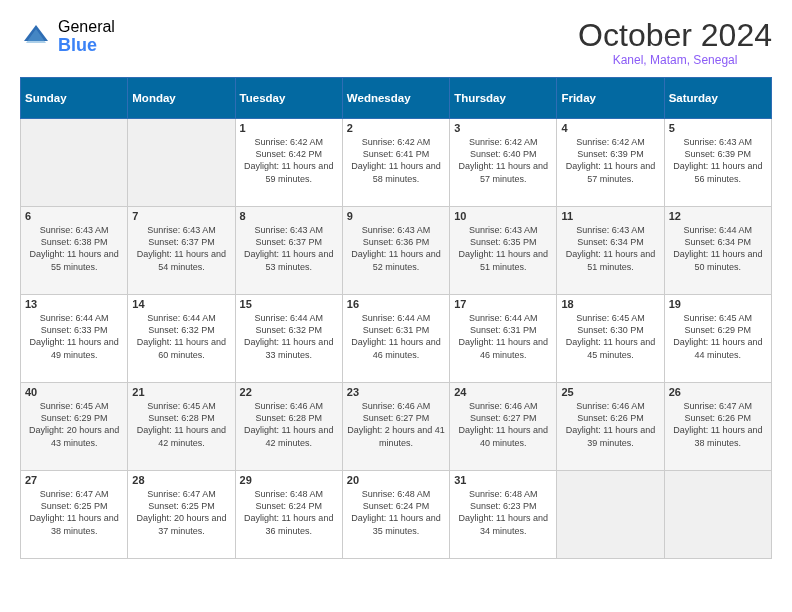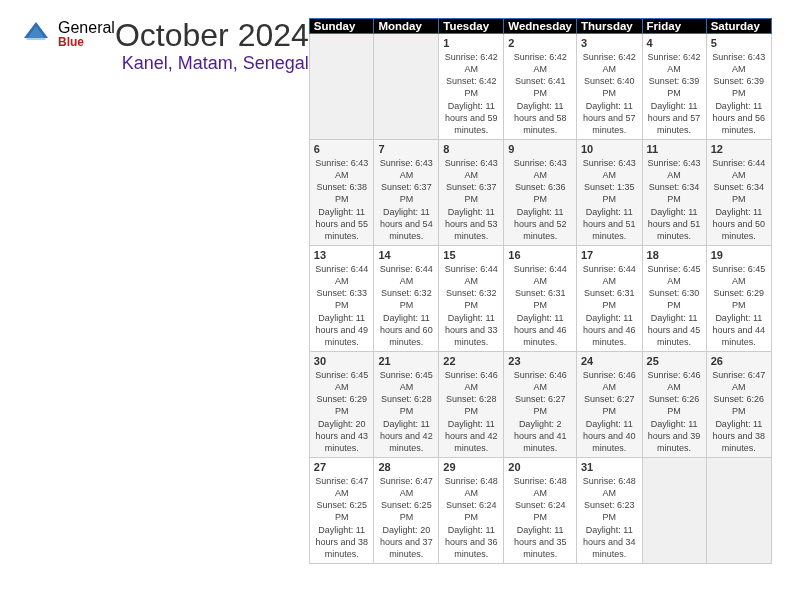--- a/index.html
+++ b/index.html
@@ -8,21 +8,21 @@
       background: #fff;
       width: 792px;
       height: 612px;
       overflow: hidden;
     }
     .page {
       width: 792px;
       height: 545px;
       padding: 18px 20px 10px 20px;
       display: flex;
-      flex-direction: row;
+      flex-direction: column;
     }
     .header {
       display: flex;
       justify-content: space-between;
       align-items: flex-start;
       margin-bottom: 10px;
     }
     .logo {
       display: flex;
       align-items: center;
@@ -40,34 +40,35 @@
     .title-block {
       text-align: right;
     }
     .month-title {
       font-size: 32px;
       font-weight: normal;
       color: #333;
       line-height: 1.1;
     }
     .subtitle {
-      font-size: 18px;
-      color: #4c1d95;
+      font-size: 12px;
+      color: #8b5cf6;
+      text-align: center;
     }
     table {
       width: 100%;
       border-collapse: collapse;
       flex: 1;
     }
     thead tr th {
-      background-color: #000000;
+      background-color: #0369a1;
       color: #fff;
       font-size: 11.5px;
       font-weight: bold;
-      padding: 1px 4px;
+      padding: 14px 4px;
       text-align: left;
       border: 1px solid #2e6db4;
     }
     tbody tr td {
       border: 1px solid #ccc;
       vertical-align: top;
       padding: 3px 4px;
       font-size: 9.5px;
       color: #333;
       width: calc(100% / 7);
@@ -100,21 +101,21 @@
 
 <div class="page">
   <div class="header">
     <div class="logo">
       <svg class="logo-icon" viewBox="0 0 32 32" xmlns="http://www.w3.org/2000/svg">
         <polygon points="16,4 28,20 4,20" fill="#2e6db4"></polygon>
         <polygon points="16,8 26,22 6,22" fill="#5a9fd4" opacity="0.5"></polygon>
       </svg>
       <div class="logo-text">
         <span>General</span>
-        <span style="color:#b91c1c;font-weight:bold;font-size:12px;">Blue</span>
+        <span style="color:#3b82f6;font-weight:bold;font-size:18px;">Blue</span>
       </div>
     </div>
     <div class="title-block">
       <div class="month-title">October 2024</div>
       <div class="subtitle">Kanel, Matam, Senegal</div>
     </div>
   </div>
 
   <table>
     <thead>
@@ -165,21 +166,21 @@
           <td>
             <span class="day-number">8</span>
             <div class="day-info"><span>Sunrise: 6:43 AM</span><br><span>Sunset: 6:37 PM</span><br><span>Daylight: 11 hours and 53 minutes.</span></div>
           </td>
           <td>
             <span class="day-number">9</span>
             <div class="day-info"><span>Sunrise: 6:43 AM</span><br><span>Sunset: 6:36 PM</span><br><span>Daylight: 11 hours and 52 minutes.</span></div>
           </td>
           <td>
             <span class="day-number">10</span>
-            <div class="day-info"><span>Sunrise: 6:43 AM</span><br><span>Sunset: 1:35 PM</span><br><span>Daylight: 11 hours and 51 minutes.</span></div>
+            <div class="day-info"><span>Sunrise: 6:43 AM</span><br><span>Sunset: 6:35 PM</span><br><span>Daylight: 11 hours and 51 minutes.</span></div>
           </td>
           <td>
             <span class="day-number">11</span>
             <div class="day-info"><span>Sunrise: 6:43 AM</span><br><span>Sunset: 6:34 PM</span><br><span>Daylight: 11 hours and 51 minutes.</span></div>
           </td>
           <td>
             <span class="day-number">12</span>
             <div class="day-info"><span>Sunrise: 6:44 AM</span><br><span>Sunset: 6:34 PM</span><br><span>Daylight: 11 hours and 50 minutes.</span></div>
           </td>
         </tr>
@@ -208,21 +209,21 @@
             <span class="day-number">18</span>
             <div class="day-info"><span>Sunrise: 6:45 AM</span><br><span>Sunset: 6:30 PM</span><br><span>Daylight: 11 hours and 45 minutes.</span></div>
           </td>
           <td>
             <span class="day-number">19</span>
             <div class="day-info"><span>Sunrise: 6:45 AM</span><br><span>Sunset: 6:29 PM</span><br><span>Daylight: 11 hours and 44 minutes.</span></div>
           </td>
         </tr>
         <tr>
           <td>
-            <span class="day-number">30</span>
+            <span class="day-number">40</span>
             <div class="day-info"><span>Sunrise: 6:45 AM</span><br><span>Sunset: 6:29 PM</span><br><span>Daylight: 20 hours and 43 minutes.</span></div>
           </td>
           <td>
             <span class="day-number">21</span>
             <div class="day-info"><span>Sunrise: 6:45 AM</span><br><span>Sunset: 6:28 PM</span><br><span>Daylight: 11 hours and 42 minutes.</span></div>
           </td>
           <td>
             <span class="day-number">22</span>
             <div class="day-info"><span>Sunrise: 6:46 AM</span><br><span>Sunset: 6:28 PM</span><br><span>Daylight: 11 hours and 42 minutes.</span></div>
           </td>

